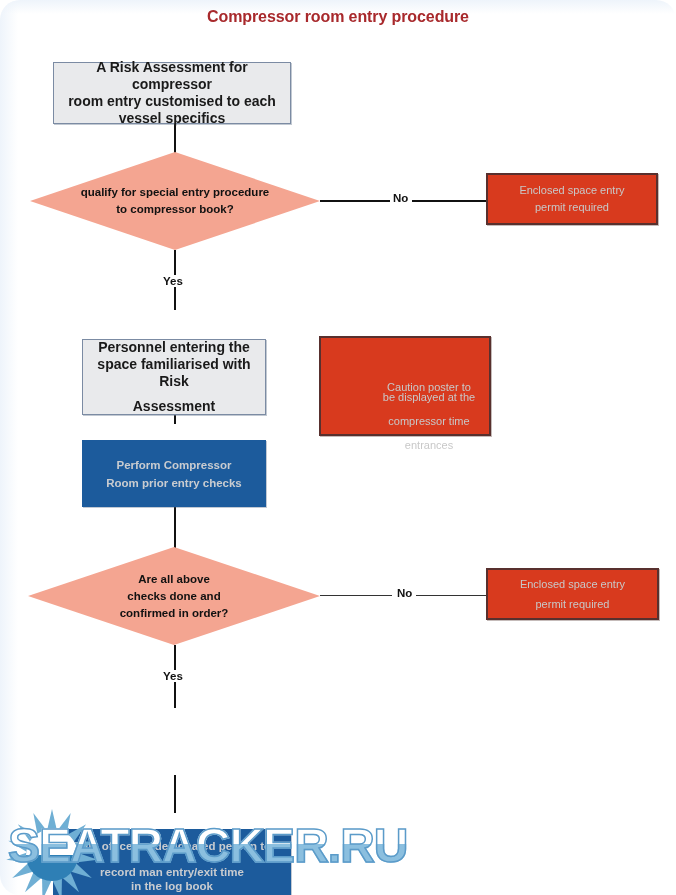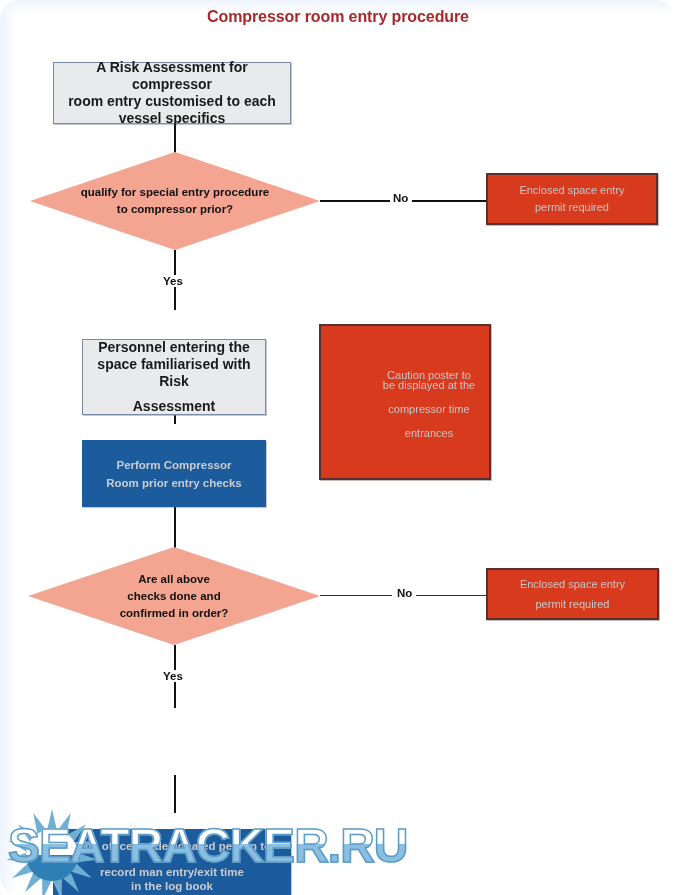--- a/index.html
+++ b/index.html
@@ -213,42 +213,42 @@
       <div>room entry customised to each</div>
       <div>vessel specifics</div>
     </div>
   </div>
 
   <div class="diamond-wrap" style="left:30px; top:152px; width:290px; height:98px;">
     <div class="diamond-shape"></div>
     <div class="diamond-text">
       <div>
         <div>qualify for special entry procedure</div>
-        <div>to compressor prior?</div>
+        <div>to compressor book?</div>
       </div>
     </div>
   </div>
 
   <div class="node box-red tight" style="left:486px; top:173px; width:172px; height:52px;">
     <div class="txt">
       <div>Enclosed space entry</div>
       <div>permit required</div>
     </div>
   </div>
 
   <div class="node box-grey" style="left:82px; top:310px; width:184px; height:76px;margin-top:29px;">
     <div class="txt">
       <div>Personnel entering the</div>
       <div>space familiarised with Risk</div>
       <div style="height:8px;"></div>
       <div>Assessment</div>
     </div>
   </div>
 
-  <div class="node box-red" style="left:319px; top:324px; width:172px; height:156px; line-height:26px;padding-left:48px;">
+  <div class="node box-red" style="left:319px; top:336px; width:172px; height:100px; line-height:26px;padding-left:48px;">
     <div class="txt" style="position:relative; height:100%;">
       <div style="position:absolute; left:0; right:0; top:36px;">Caution poster to</div>
       <div style="position:absolute; left:0; right:0; top:46px;">be displayed at the</div>
       <div style="position:absolute; left:0; right:0; top:70px;">compressor time</div>
       <div style="position:absolute; left:0; right:0; top:94px;">entrances</div>
     </div>
   </div>
 
   <div class="node box-blue" style="left:82px; top:424px; width:184px; height:67px;">
     <div class="txt">

